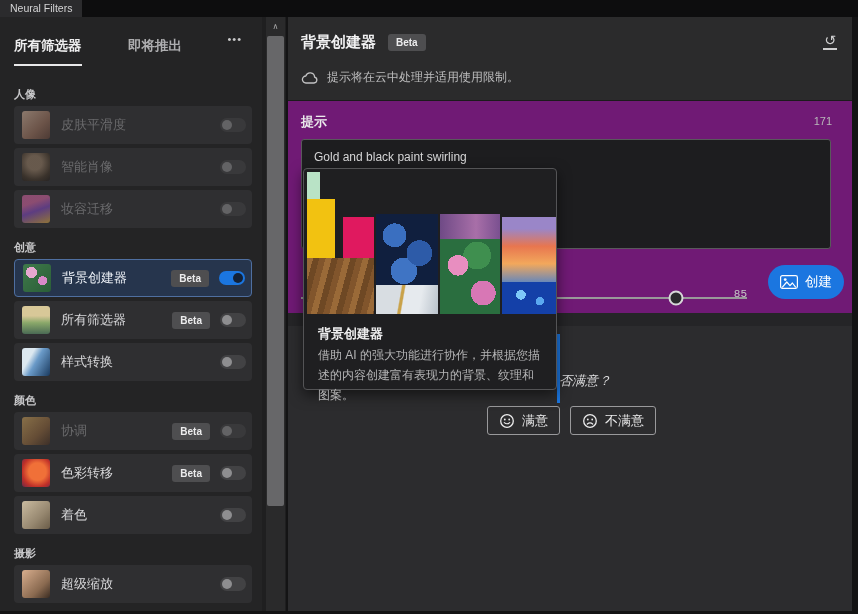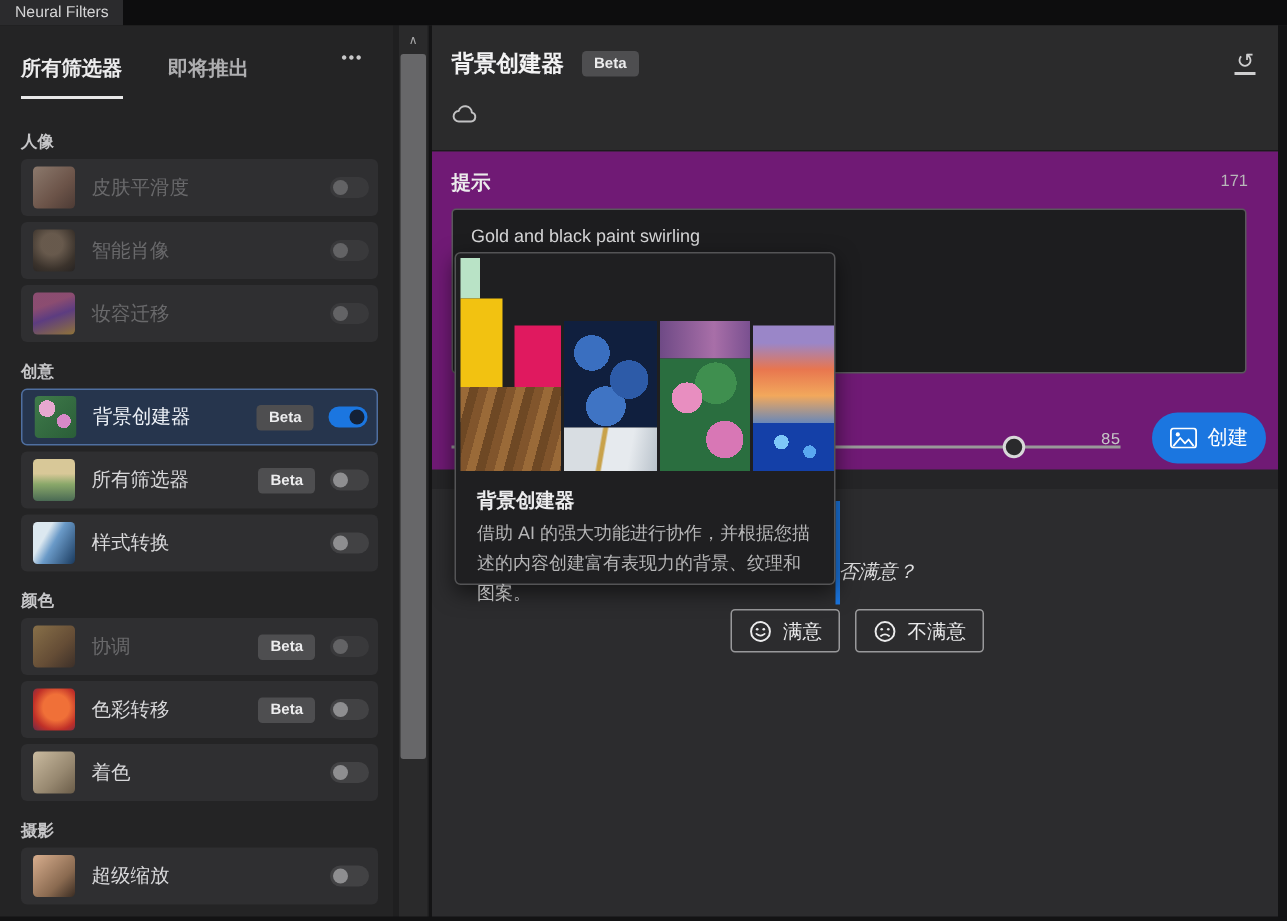--- a/index.html
+++ b/index.html
@@ -11,21 +11,21 @@
   #doc-tab { position:absolute; left:0; top:0; height:17px; padding:0 10px; background:#2b2b2d;
     color:#d4d4d5; font-size:10.5px; line-height:17px; }
 
   
   #dialog { position:absolute; left:0; top:17px; width:858px; height:597px; background:#242425; }
 
   
   #sidebar { position:absolute; left:0; top:0; width:262px; height:597px; background:#242425; overflow:hidden; }
   .side-tab { position:absolute; top:20px; font-size:13.5px; font-weight:bold; cursor:pointer; }
   #tab-all { left:14px; color:#ededee; padding-bottom:9px; border-bottom:2px solid #e8e8e9; }
-  #tab-soon { left:112px; color:#aeaeb0; }
+  #tab-soon { left:128px; color:#aeaeb0; }
   #side-menu { position:absolute; right:20px; top:16px; color:#c8c8c9; font-size:11px; letter-spacing:1px; cursor:pointer; }
 
   #filter-list { position:absolute; left:14px; top:56px; width:238px; }
   .section-label { margin:12px 0 5px; height:14px; font-size:11px; font-weight:bold; color:#c6c6c8; }
   .filter-section:first-child .section-label { margin-top:14px; }
   .item { position:relative; height:38px; margin-bottom:4px; border-radius:4px; background:#2f2f31;
     display:flex; align-items:center; padding:0 6px 0 8px; cursor:pointer; }
   .item.selected { background:#26354d; border:1px solid #4f6fa0; }
   .thumb { width:28px; height:28px; border-radius:3px; flex:0 0 28px; }
   .item.disabled .thumb { opacity:.5; }
@@ -78,21 +78,21 @@
   #prompt-box { position:absolute; left:13px; top:38px; width:530px; height:110px; background:#1d1d1f;
     border:1px solid #59595b; border-radius:3px; color:#d6d6d7; font-size:12px; padding:10px 12px;
     font-family:"Liberation Sans","DejaVu Sans",sans-serif; resize:none; outline:none; }
   #slider-track { position:absolute; left:13px; top:196px; width:446px; height:2px; background:#99999a; }
   #slider-handle { position:absolute; top:50%; width:15px; height:15px; border:2px solid #d8d8d9; border-radius:50%;
     background:#2a2a2c; transform:translate(-50%,-50%); cursor:pointer; }
   #slider-value { position:absolute; left:429px; top:187px; width:30px; text-align:right; font-size:11px; color:#c6c6c7;font-family:Liberation Mono, monospace; }
   #create-btn { position:absolute; right:8px; top:164px; width:76px; height:34px; border-radius:17px;
     background:var(--accent,#1473e6); border:none; color:#fff; font-size:13.5px;
     display:flex; align-items:center; justify-content:center; gap:7px; cursor:pointer;
-    font-family:"Liberation Sans","DejaVu Sans",sans-serif;margin-top:10px; }
+    font-family:"Liberation Sans","DejaVu Sans",sans-serif; }
 
   #feedback-section { position:absolute; left:0; top:309px; width:564px; height:301px; background:#2c2c2e; }
   #selection-edge { position:absolute; left:269px; top:8px; width:3px; height:69px; background:var(--accent,#1473e6); }
   #feedback-question { position:absolute; left:271px; top:46px; font-size:13px; font-style:italic; color:#dededf; }
   .fb-btn { position:absolute; top:80px; height:29px; background:transparent; border:1px solid #99999b; border-radius:3px;
     color:#ebebec; font-size:13px; display:flex; align-items:center; gap:7px; padding:0 11px; cursor:pointer;
     font-family:"Liberation Sans","DejaVu Sans",sans-serif; }
   #btn-positive { left:199px; }
   #btn-negative { left:282px; }
 
@@ -231,20 +231,21 @@
       <div id="main-title-row">
         <span id="main-title" data-name="filter-title">背景创建器</span>
         <span class="beta" data-name="beta-badge">Beta</span>
       </div>
       <div id="cloud-row">
         <span data-name="cloud-icon">
           <svg width="18" height="13" viewBox="0 0 18 13">
             <path d="M5 12 h8 a3 3 0 0 0 .6-5.9 A4.5 4.5 0 0 0 4.8 5 A3.5 3.5 0 0 0 5 12 z" fill="none" stroke="#c2c2c3" stroke-width="1.3" stroke-linejoin="round"></path>
           </svg>
         </span>
+        <span data-name="cloud-processing-note">提示将在云中处理并适用使用限制。</span>
       </div>
       <div id="reset-btn" data-name="reset-icon">↺</div>
     </div>
 
     <div id="prompt-section" data-name="prompt-section">
       <div id="prompt-label" data-name="prompt-label">提示</div>
       <div id="char-counter" data-name="character-counter">171</div>
       <textarea id="prompt-box" data-name="prompt-input" spellcheck="false" style="">Gold and black paint swirling</textarea>
 
       <div id="slider-value" data-name="slider-value">85</div>

